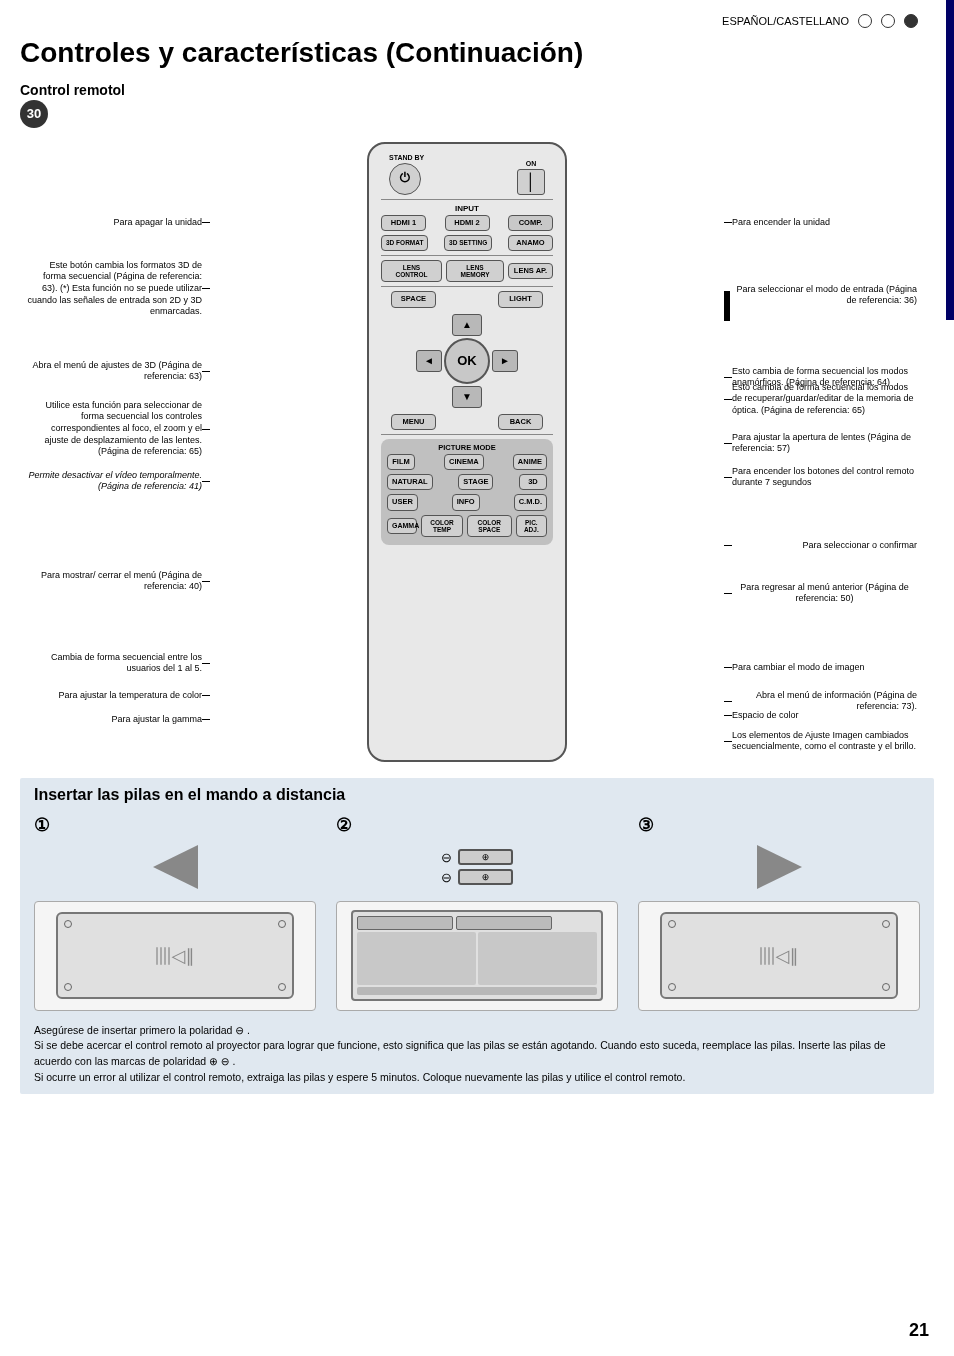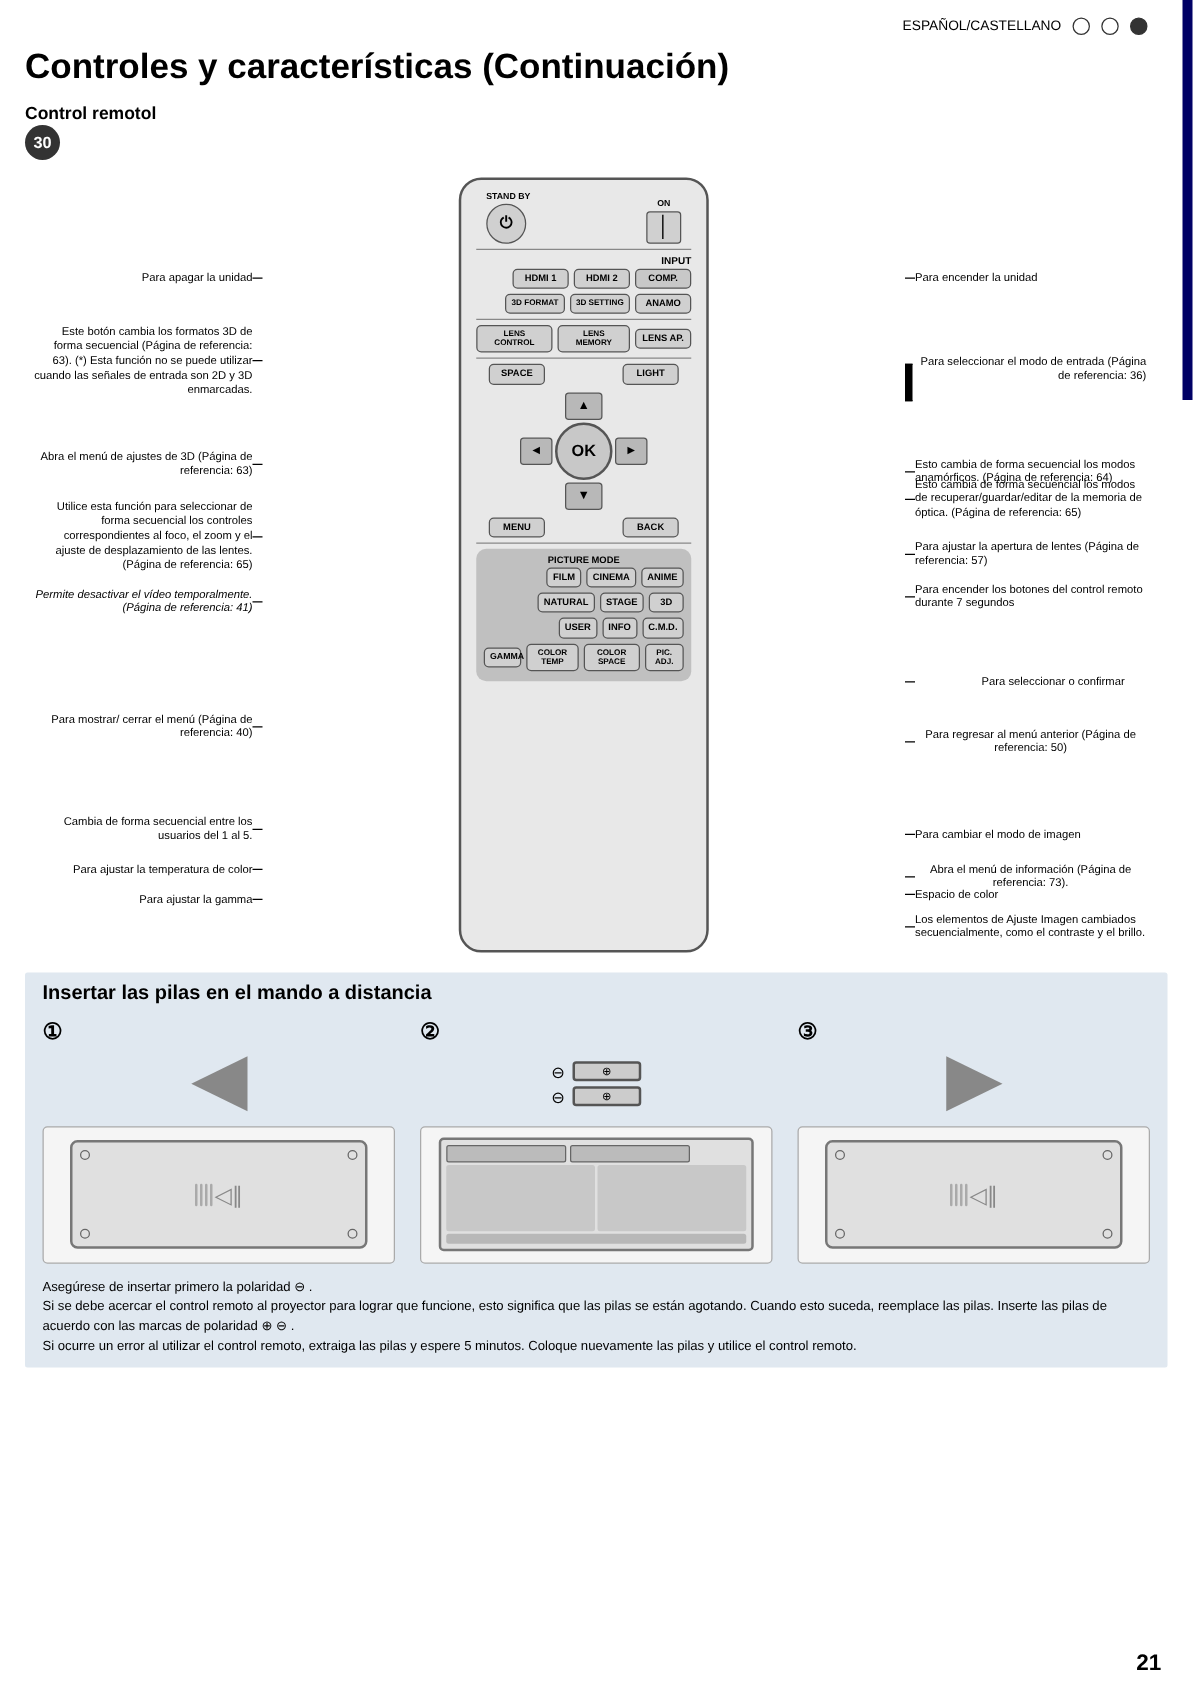--- a/index.html
+++ b/index.html
@@ -92,21 +92,21 @@
       border: 2px solid #555;
       border-radius: 18px;
       padding: 10px 12px 14px;
       margin: 0 auto;
       position: relative;
     }
     .btn-row {
       display: flex;
       gap: 4px;
       margin-bottom: 4px;
-      justify-content: flex-end;
+      justify-content: space-between;
       align-items: center;
     }
     .btn {
       border: 1.5px solid #555;
       border-radius: 4px;
       background: #d0d0d0;
       font-size: 7.5px;
       font-weight: bold;
       text-align: center;
       padding: 3px 4px;
@@ -385,21 +385,21 @@
             <button class="btn btn-standby" style="background:#d0d0d0; border:1.5px solid #555; border-radius:50%; font-size:13px;">⏻</button>
           </div>
           <div style="text-align:center;">
             <div style="font-size:7px; font-weight:bold; margin-bottom:2px;">ON</div>
             <button class="btn" style="width:26px; height:26px; border-radius:3px; display:flex; align-items:center; justify-content:center; font-size:16px; font-weight:bold;">│</button>
           </div>
         </div>
 
         <div class="divider-line"></div>
 
-        <div style="font-size:8px; font-weight:bold; text-align:right; margin:3px 0 2px;">INPUT</div>
+        <div style="font-size:8px; font-weight:bold; text-align:center; margin:3px 0 2px;">INPUT</div>
 
         <div class="btn-row">
           <button class="btn btn-wide">HDMI 1</button>
           <button class="btn btn-wide">HDMI 2</button>
           <button class="btn btn-wide" style="background:#c8c8c8;">COMP.</button>
         </div>
 
         <div class="btn-row">
           <button class="btn" style="font-size:6.5px; min-width:36px;">3D FORMAT</button>
           <button class="btn" style="font-size:6.5px; min-width:36px;">3D SETTING</button>
@@ -491,36 +491,36 @@
       <div style="position:absolute; top:290px; left:8px; text-align:left; width:185px; font-size:9px; line-height:1.3;">
         <div style="position:absolute; left:-8px; top:50%; height:1px; width:8px; background:#000;"></div>
         <span>Para ajustar la apertura de lentes (Página de referencia: 57)</span>
       </div>
 
       <div style="position:absolute; top:324px; left:8px; text-align:left; width:185px; font-size:9px; line-height:1.3;">
         <div style="position:absolute; left:-8px; top:50%; height:1px; width:8px; background:#000;"></div>
         <span>Para encender los botones del control remoto durante 7 segundos</span>
       </div>
 
-      <div style="position:absolute; top:398px; left:8px; text-align:center; width:185px; font-size:9px; line-height:1.3;padding-left:36px;">
+      <div style="position:absolute; top:398px; left:8px; text-align:right; width:185px; font-size:9px; line-height:1.3;padding-left:36px;">
         <div style="position:absolute; left:-8px; top:50%; height:1px; width:8px; background:#000;"></div>
         <span>Para seleccionar o confirmar</span>
       </div>
 
       <div style="position:absolute; top:440px; left:8px; text-align:center; width:185px; font-size:9px; line-height:1.3;">
         <div style="position:absolute; left:-8px; top:50%; height:1px; width:8px; background:#000;"></div>
         <span>Para regresar al menú anterior (Página de referencia: 50)</span>
       </div>
 
       <div style="position:absolute; top:520px; left:8px; text-align:left; width:185px; font-size:9px; line-height:1.3;">
         <div style="position:absolute; left:-8px; top:50%; height:1px; width:8px; background:#000;"></div>
         <span>Para cambiar el modo de imagen</span>
       </div>
 
-      <div style="position:absolute; top:548px; left:8px; text-align:center; width:185px; font-size:9px; line-height:1.3;">
+      <div style="position:absolute; top:548px; left:8px; text-align:right; width:185px; font-size:9px; line-height:1.3;">
         <div style="position:absolute; left:-8px; top:50%; height:1px; width:8px; background:#000;"></div>
         <span>Abra el menú de información (Página de referencia: 73).</span>
       </div>
 
       <div style="position:absolute; top:568px; left:8px; text-align:left; width:185px; font-size:9px; line-height:1.3;">
         <div style="position:absolute; left:-8px; top:50%; height:1px; width:8px; background:#000;"></div>
         <span>Espacio de color</span>
       </div>
 
       <div style="position:absolute; top:588px; left:8px; text-align:left; width:185px; font-size:9px; line-height:1.3;">

